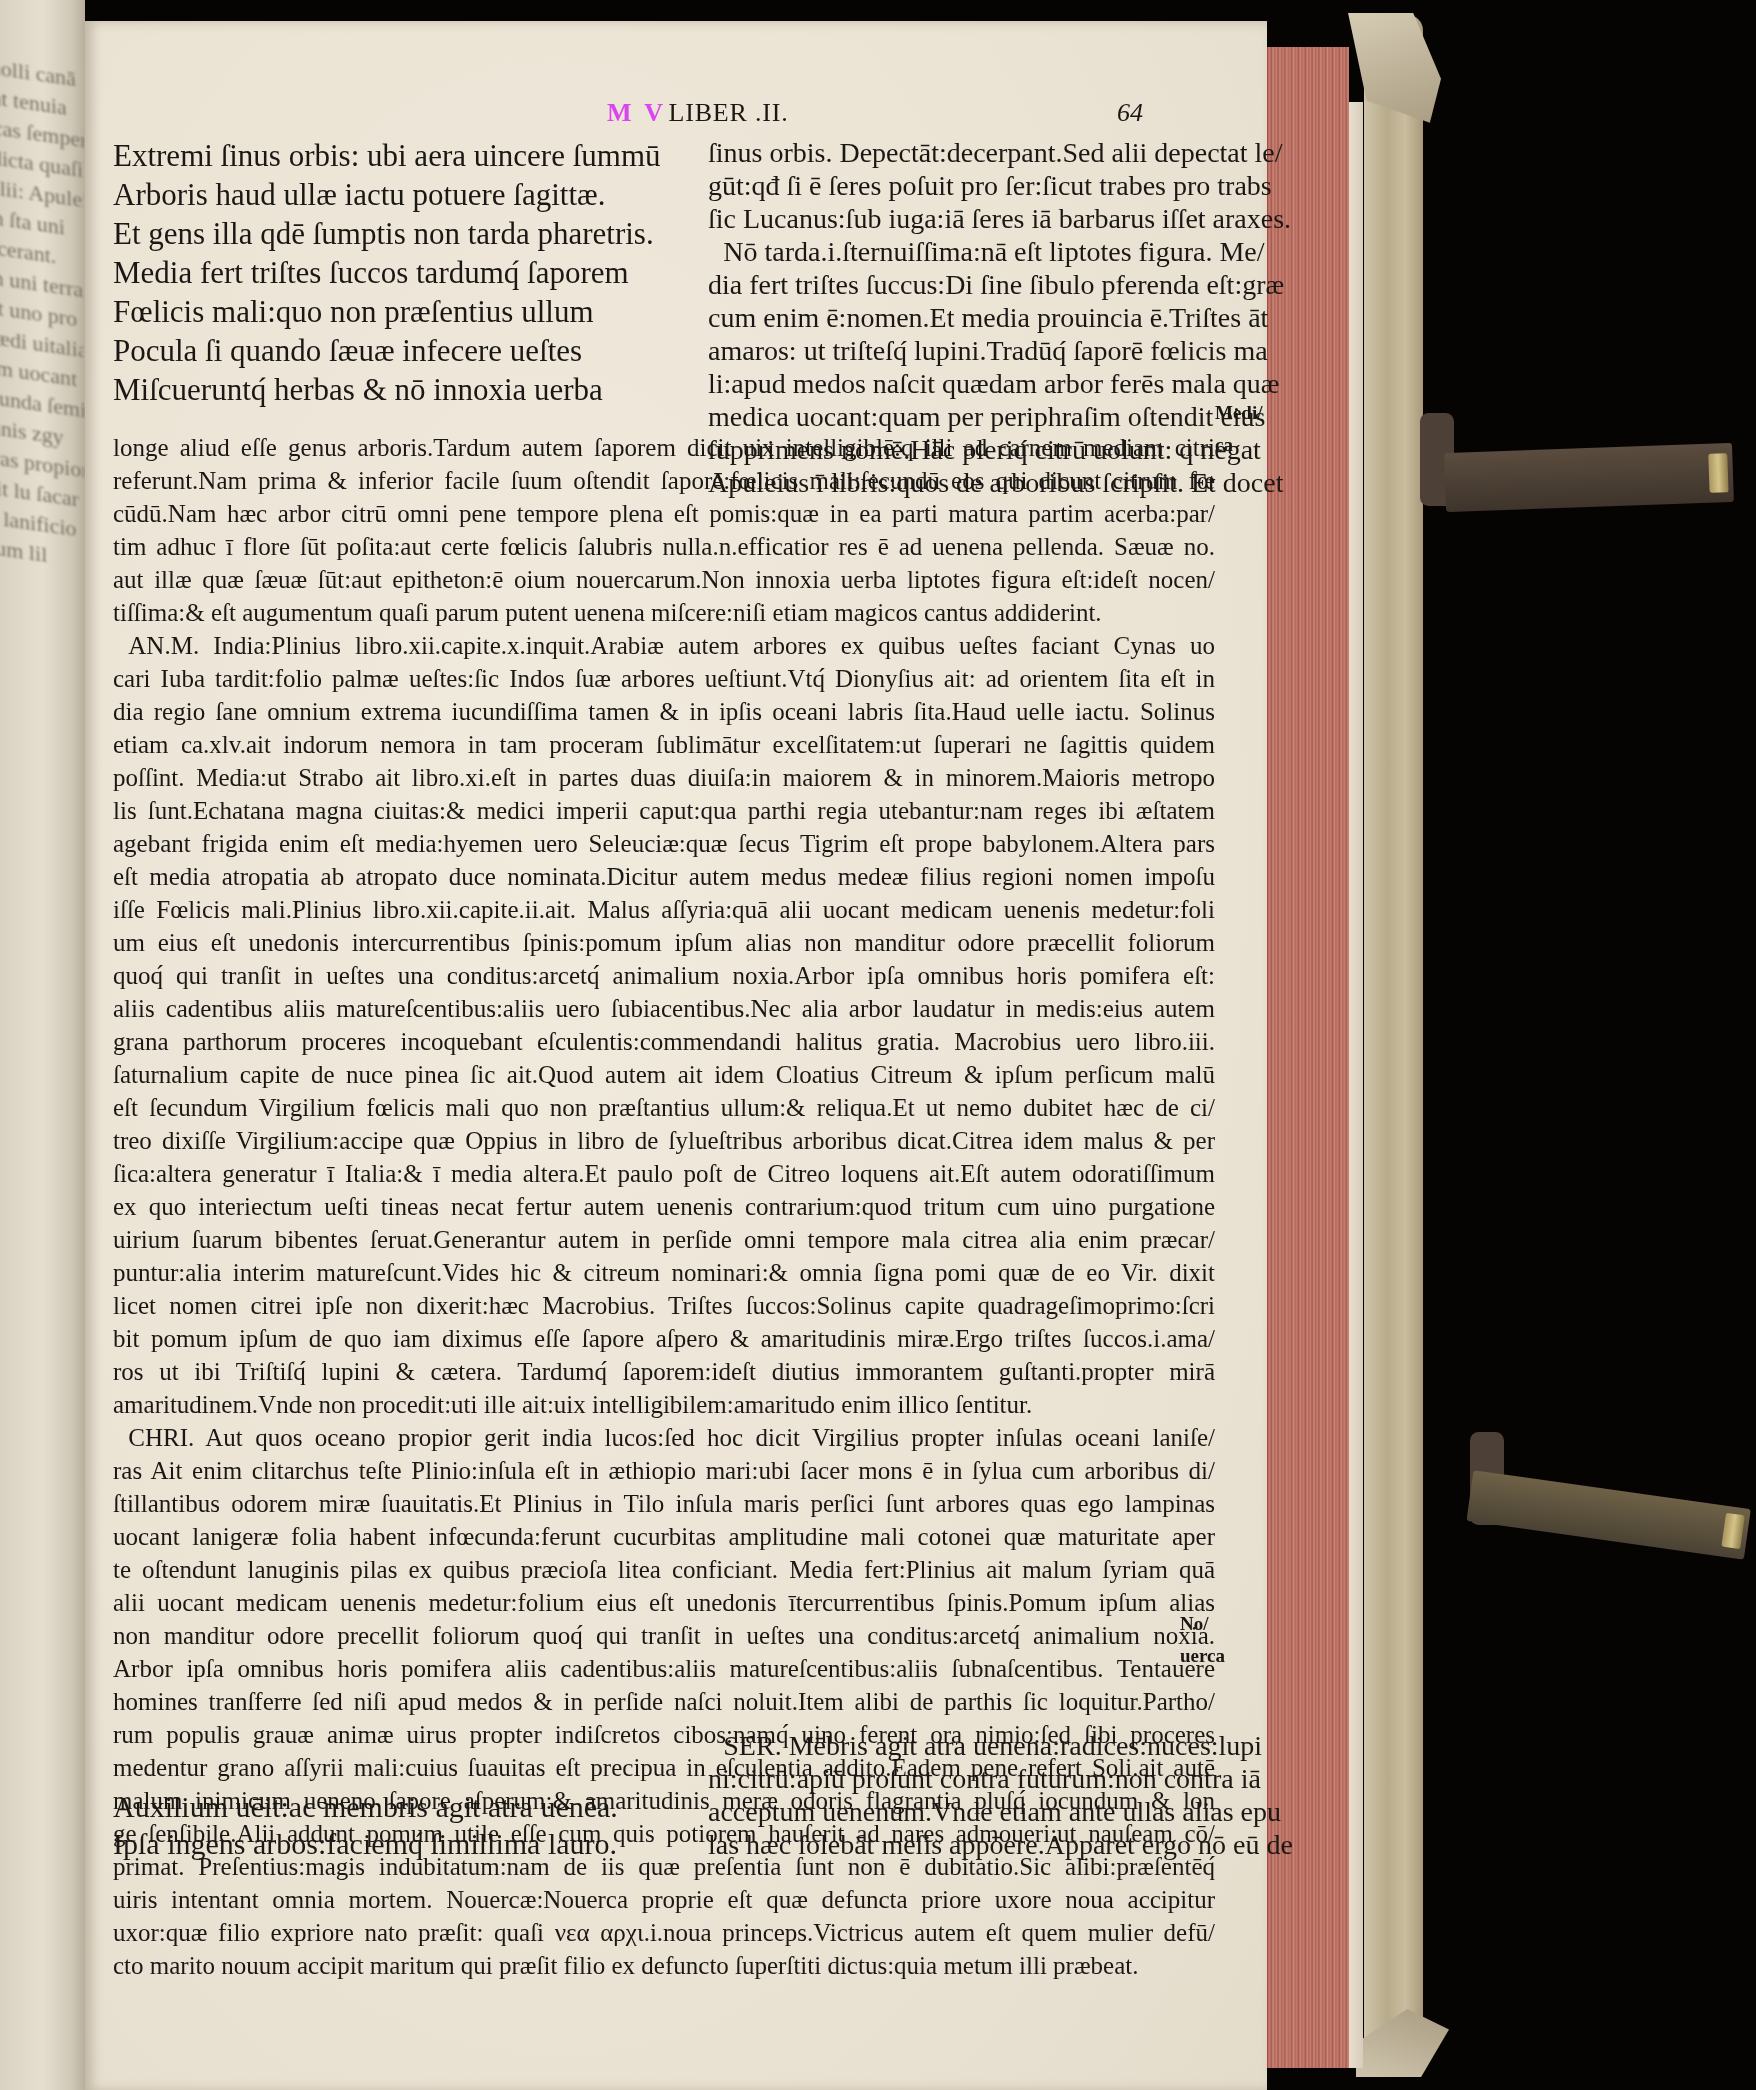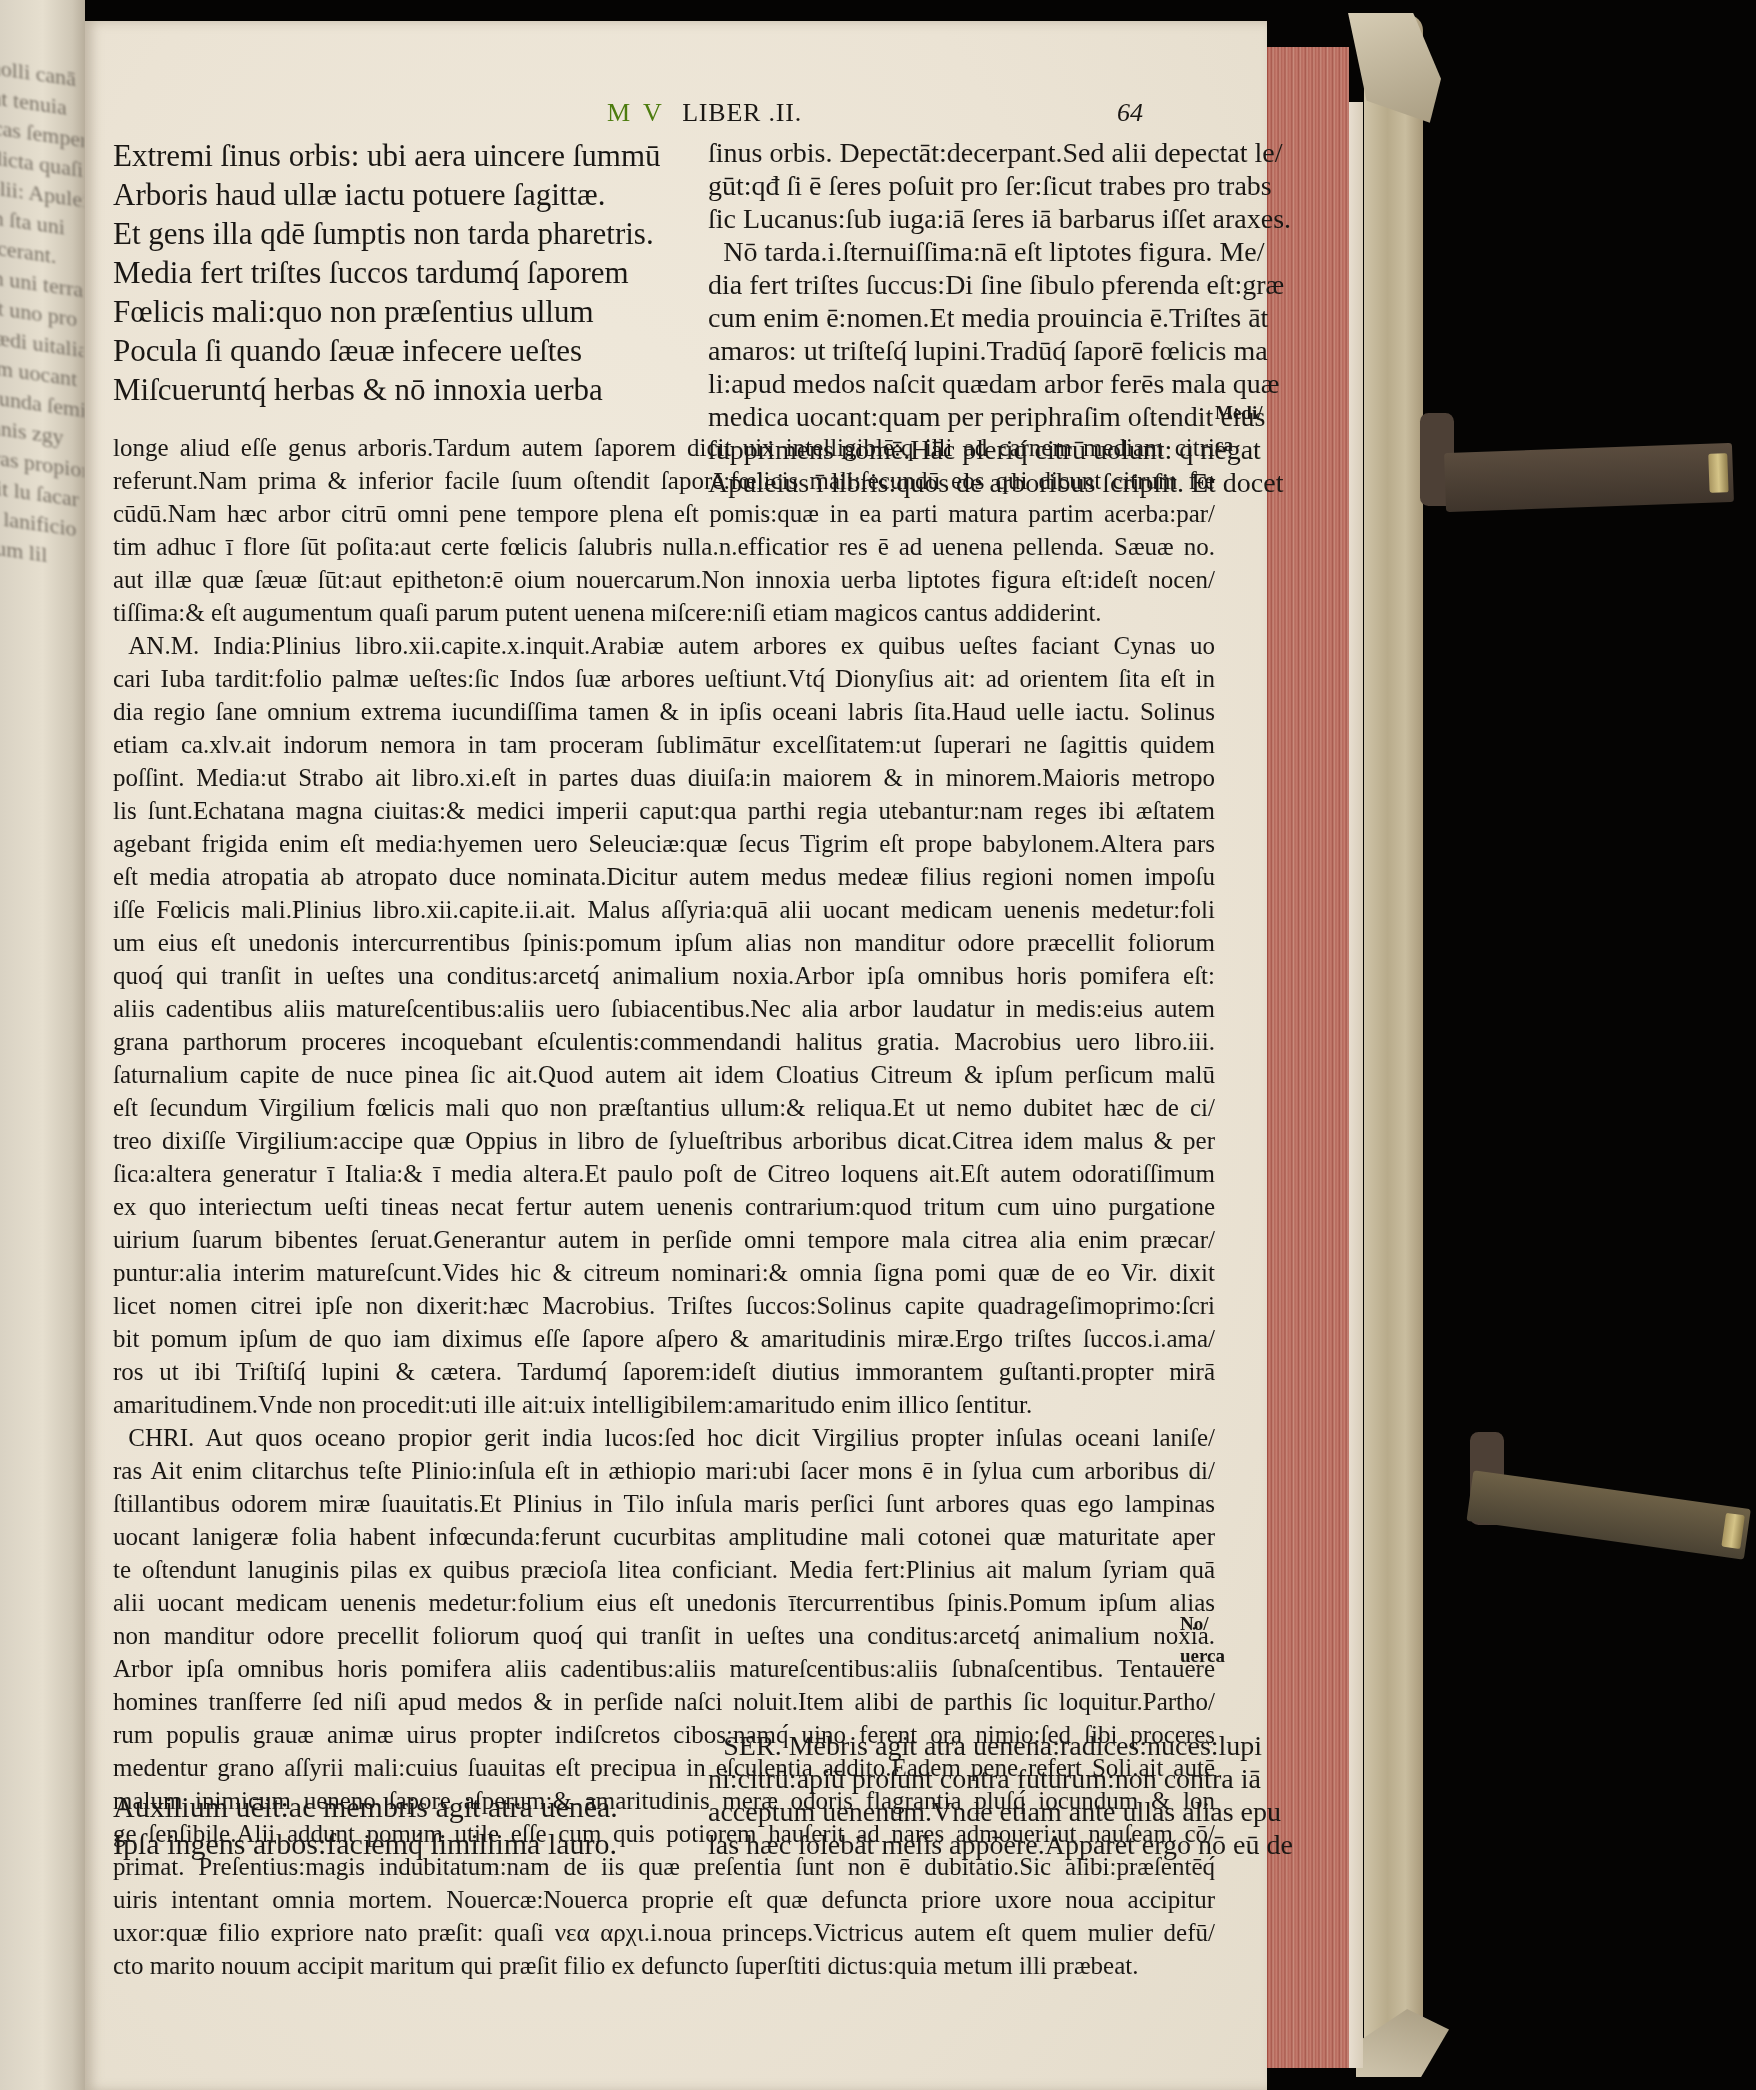--- a/index.html
+++ b/index.html
@@ -63,21 +63,21 @@
   }
   .clasp-knob {
     position:absolute; width:34px; height:93px; background:#4d4036; border-radius:8.5px;
   }
   
   .header {
     position:absolute; top:98px; left:0; width:100%; height:34px;
     font-size:26px; color:#1a1714;
   }
   .running-head { position:absolute; left:607px; top:0; letter-spacing:0.8px; }
-  .running-head .faint { color:#4d7c0f; letter-spacing:3.4px; margin-right:17px; }
+  .running-head .faint { color:#d946ef; letter-spacing:3.4px; margin-right:2px;font-weight:bold; }
   .folio { position:absolute; left:1117px; top:0; font-style:italic; }
   .verse {
     position:absolute; left:113px; top:136px; width:551px;
     font-size:31px; line-height:39px; color:#1a1714; white-space:nowrap;
   }
   .verse.lower { top:1788px; font-size:30px; line-height:37px; }
   .comment-col {
     position:absolute; left:708px; top:136px; width:542px;
     font-size:28px; line-height:33px; color:#1a1714; white-space:nowrap;
   }

